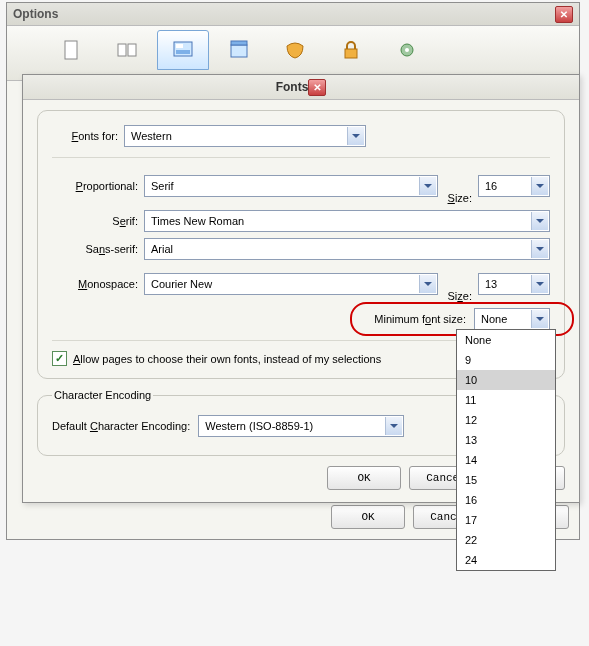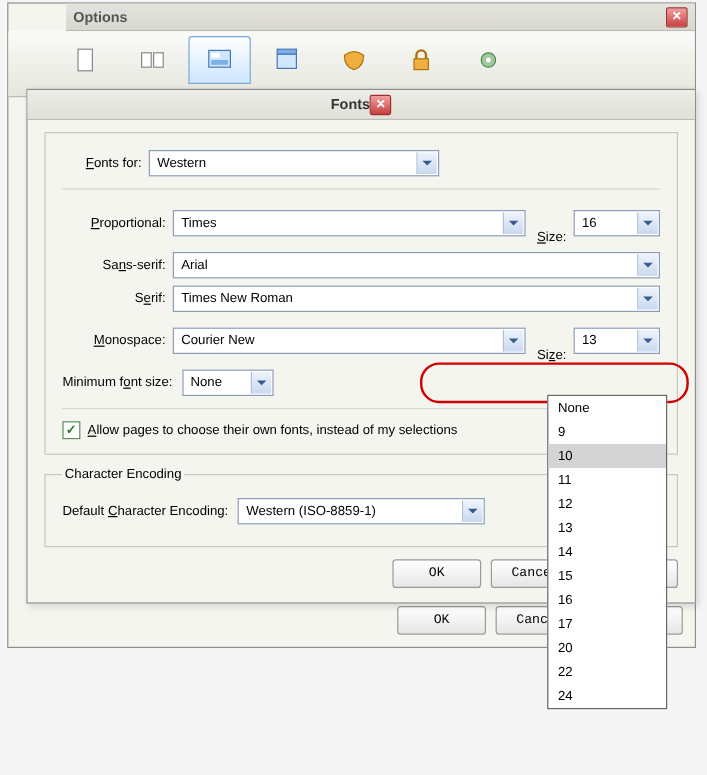--- a/index.html
+++ b/index.html
@@ -25,21 +25,20 @@
     display: flex;
     align-items: center;
     justify-content: space-between;
     height: 22px;
     padding: 0 6px;
     background: linear-gradient(#e4e4df, #d8d8d0);
     border-bottom: 1px solid #bbb;
     color: #555;
     font-weight: bold;
     font-size: 12px;
-    margin-left: 48px;
   }
   .close-box {
     width: 16px;
     height: 15px;
     background: linear-gradient(#f2a0a0, #c84040);
     border: 1px solid #a03030;
     border-radius: 2px;
     color: #fff;
     display: flex;
     align-items: center;
@@ -108,21 +107,21 @@
     padding: 0 6px;
     background: linear-gradient(#edede8, #e0e0d8);
     border-bottom: 1px solid #bbb;
     color: #333;
     font-weight: bold;
     font-size: 12px;
   }
   .inner-body { padding: 10px 14px 12px 14px; }
   fieldset {
     border: 1px solid #c8c8c0;
-    border-radius: 0;
+    border-radius: 10px;
     padding: 8px 14px 12px 14px;
     margin: 0 0 10px 0;
   }
   .row {
     display: flex;
     align-items: center;
     margin: 6px 0;
   }
   .lbl {
     width: 86px;
@@ -274,60 +273,60 @@
           <span>Western</span>
           <span class="arrow"></span>
         </div>
       </div>
 
       <hr class="hr">
 
       <div class="row">
         <span class="lbl underline-first">Proportional:</span>
         <div class="combo" style="flex:1">
-          <span>Times</span>
+          <span>Serif</span>
           <span class="arrow"></span>
         </div>
         <span class="size-lbl underline-first">Size:</span>
         <div class="combo" style="width:46px">
           <span>16</span>
           <span class="arrow"></span>
         </div>
       </div>
 
       <div class="row">
+        <span class="lbl">S<u>e</u>rif:</span>
+        <div class="combo" style="flex:1">
+          <span>Times New Roman</span>
+          <span class="arrow"></span>
+        </div>
+      </div>
+
+      <div class="row">
         <span class="lbl">Sa<u>n</u>s-serif:</span>
         <div class="combo" style="flex:1">
           <span>Arial</span>
           <span class="arrow"></span>
         </div>
       </div>
 
       <div class="row">
-        <span class="lbl">S<u>e</u>rif:</span>
-        <div class="combo" style="flex:1">
-          <span>Times New Roman</span>
-          <span class="arrow"></span>
-        </div>
-      </div>
-
-      <div class="row">
         <span class="lbl underline-first">Monospace:</span>
         <div class="combo" style="flex:1">
           <span>Courier New</span>
           <span class="arrow"></span>
         </div>
         <span class="size-lbl">Si<u>z</u>e:</span>
         <div class="combo" style="width:46px">
           <span>13</span>
           <span class="arrow"></span>
         </div>
       </div>
 
-      <div class="row" style="justify-content:flex-start;position:relative">
+      <div class="row" style="justify-content:flex-end;position:relative">
         <span style="margin-right:8px">Minimum f<u>o</u>nt size:</span>
         <div class="combo" style="width:50px">
           <span>None</span>
           <span class="arrow"></span>
         </div>
         <div class="redring" style="left:298px;top:-6px;width:220px;height:30px"></div>
       </div>
 
       <hr class="hr">
 
@@ -360,16 +359,15 @@
     <div class="opt">None</div>
     <div class="opt">9</div>
     <div class="opt hl">10</div>
     <div class="opt">11</div>
     <div class="opt">12</div>
     <div class="opt">13</div>
     <div class="opt">14</div>
     <div class="opt">15</div>
     <div class="opt">16</div>
     <div class="opt">17</div>
-    <div class="opt">20</div>
     <div class="opt">22</div>
     <div class="opt">24</div>
   </div>
 
 </body></html>

